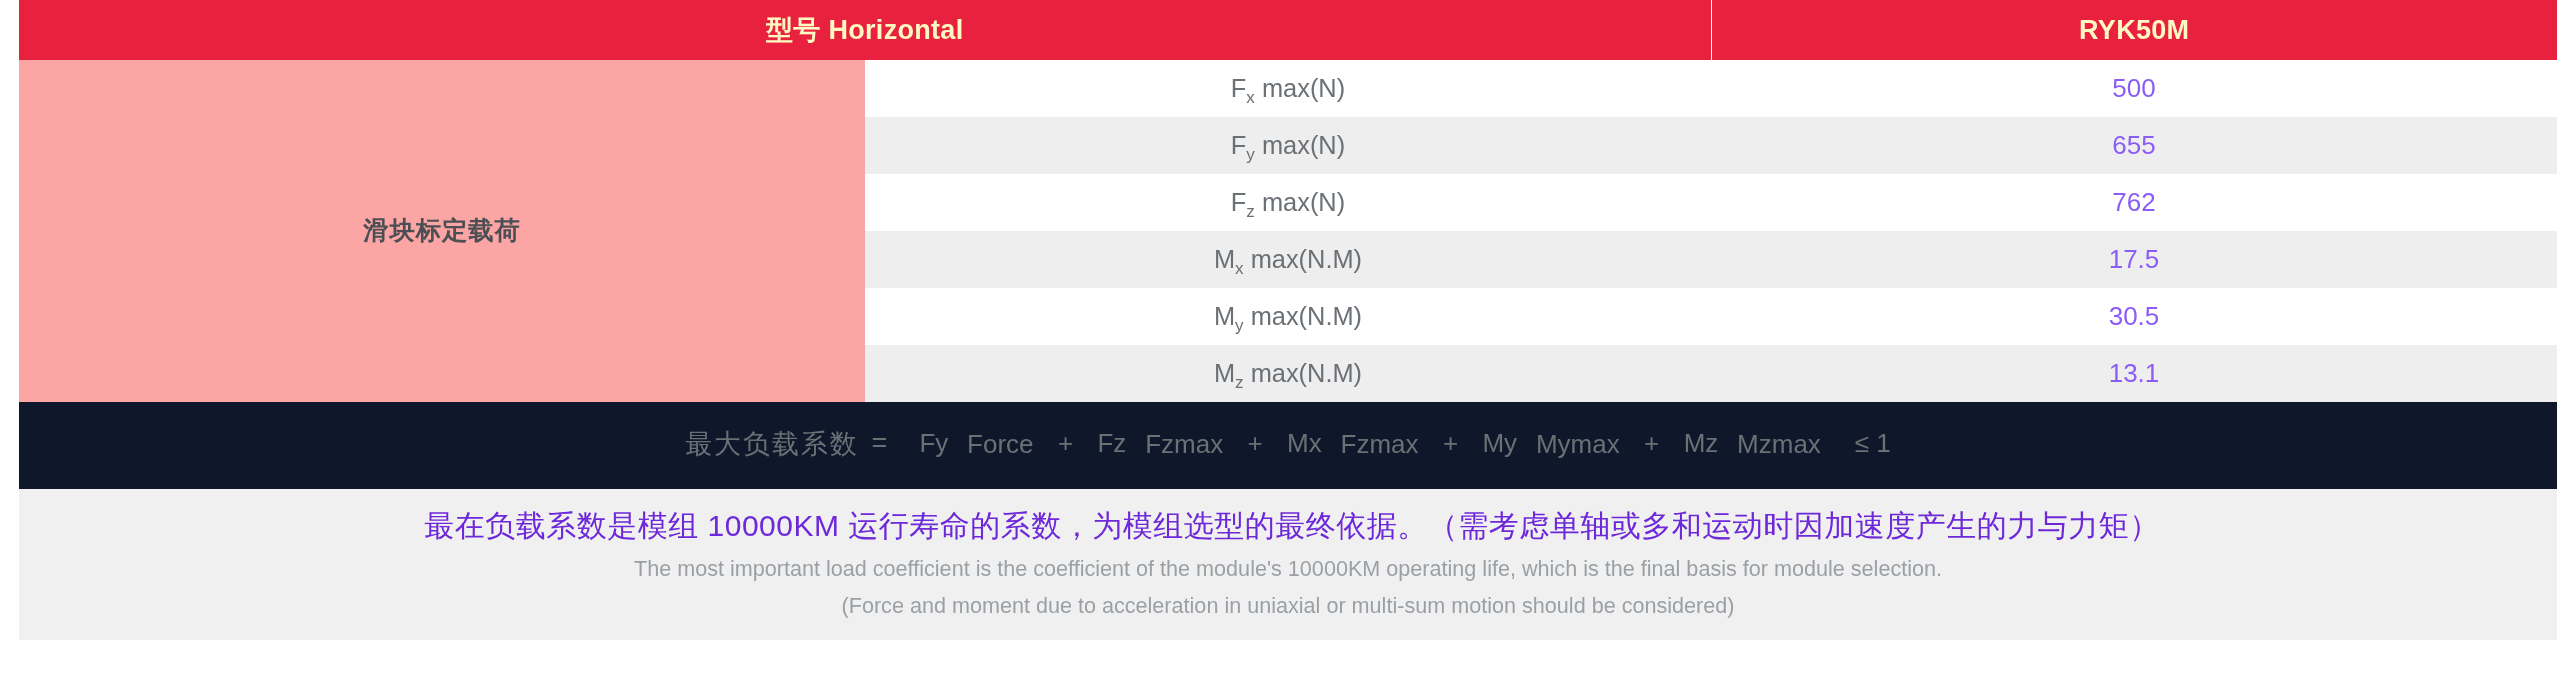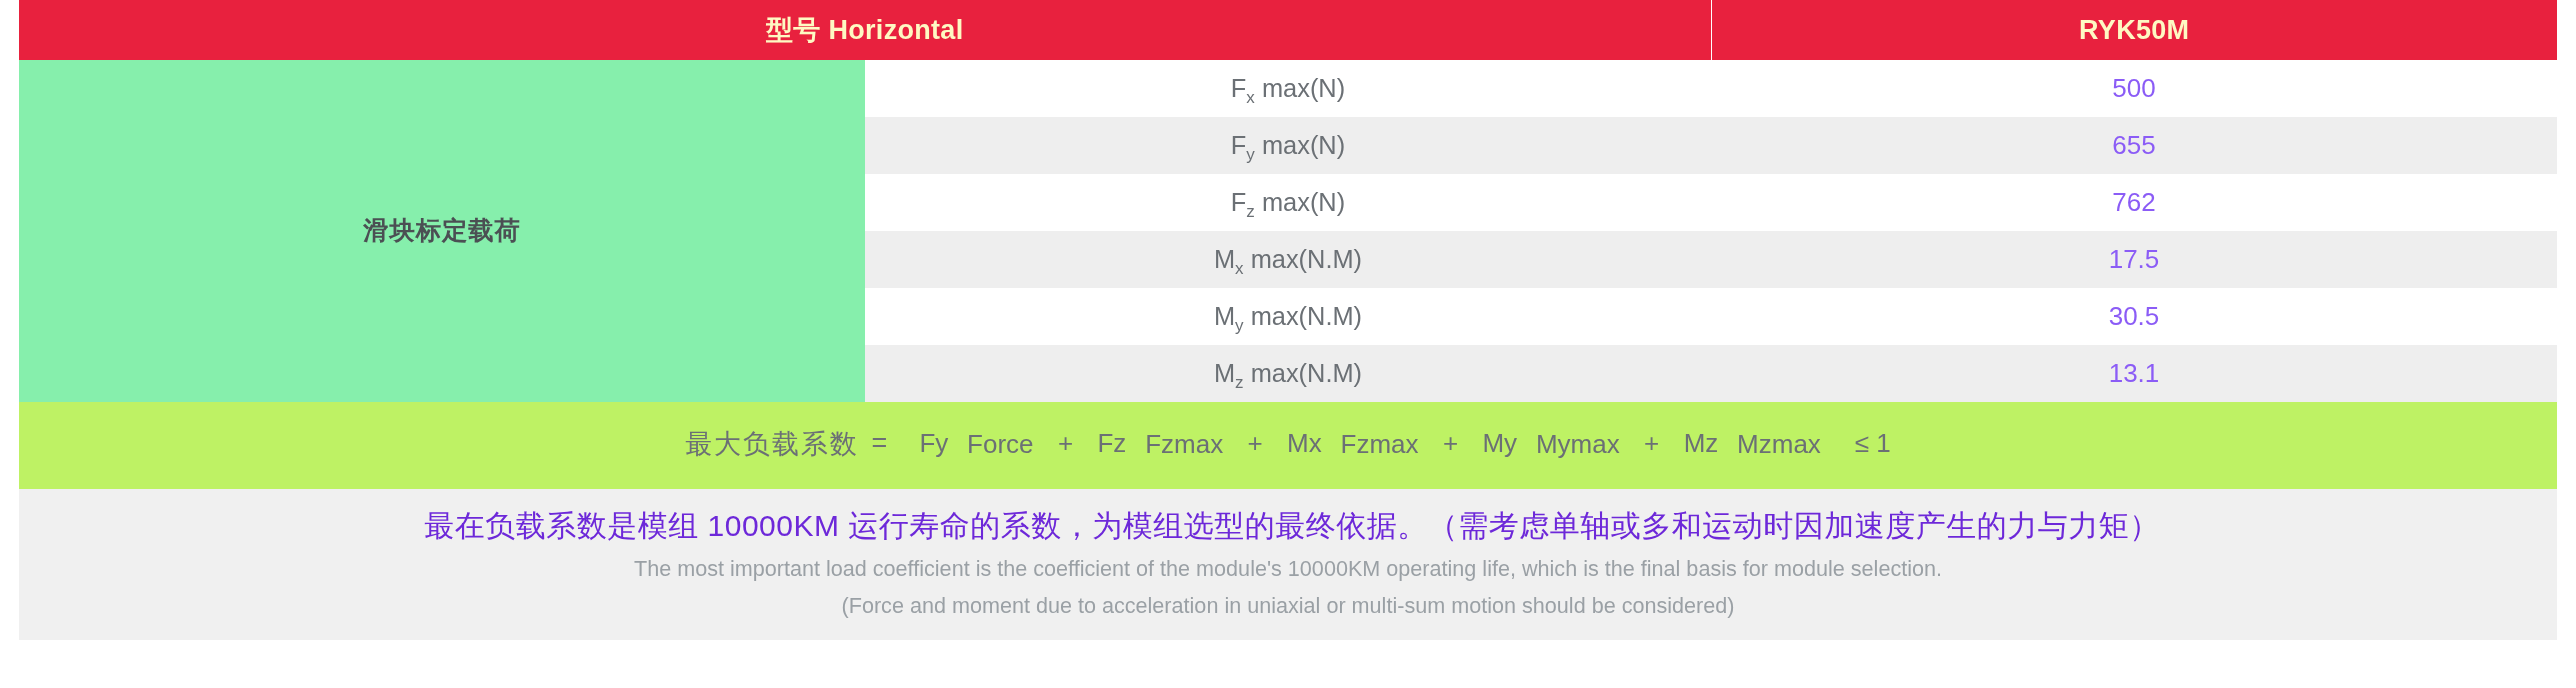--- a/index.html
+++ b/index.html
@@ -42,21 +42,21 @@
     vertical-align: middle;
     letter-spacing: 0.3px;
   }
   .hdr-row td.hdr-model {
     border-right: 1.9px solid #ffffff;
   }
 
   
   .label-cell {
     width: 471px;
-    background: #86efac;
+    background: #fca5a5;
     color: #4b4f53;
     font-size: 25.4px;
     font-weight: bold;
     text-align: center;
     vertical-align: middle;
     letter-spacing: 0.9px;
     margin-top: 34px;
   }
 
   .param-cell {
@@ -87,21 +87,21 @@
     font-size: 17px;
     vertical-align: sub;
     line-height: 0;
   }
 
   
   .formula-band {
     width: 2538px;
     margin: 0 19px;
     height: 87px;
-    background: #bef264;
+    background: #0f172a;
     display: flex;
     align-items: center;
     justify-content: center;
   }
   .formula {
     display: flex;
     align-items: center;
     justify-content: center;
     font-size: 27px;
     color: #6b7075;

